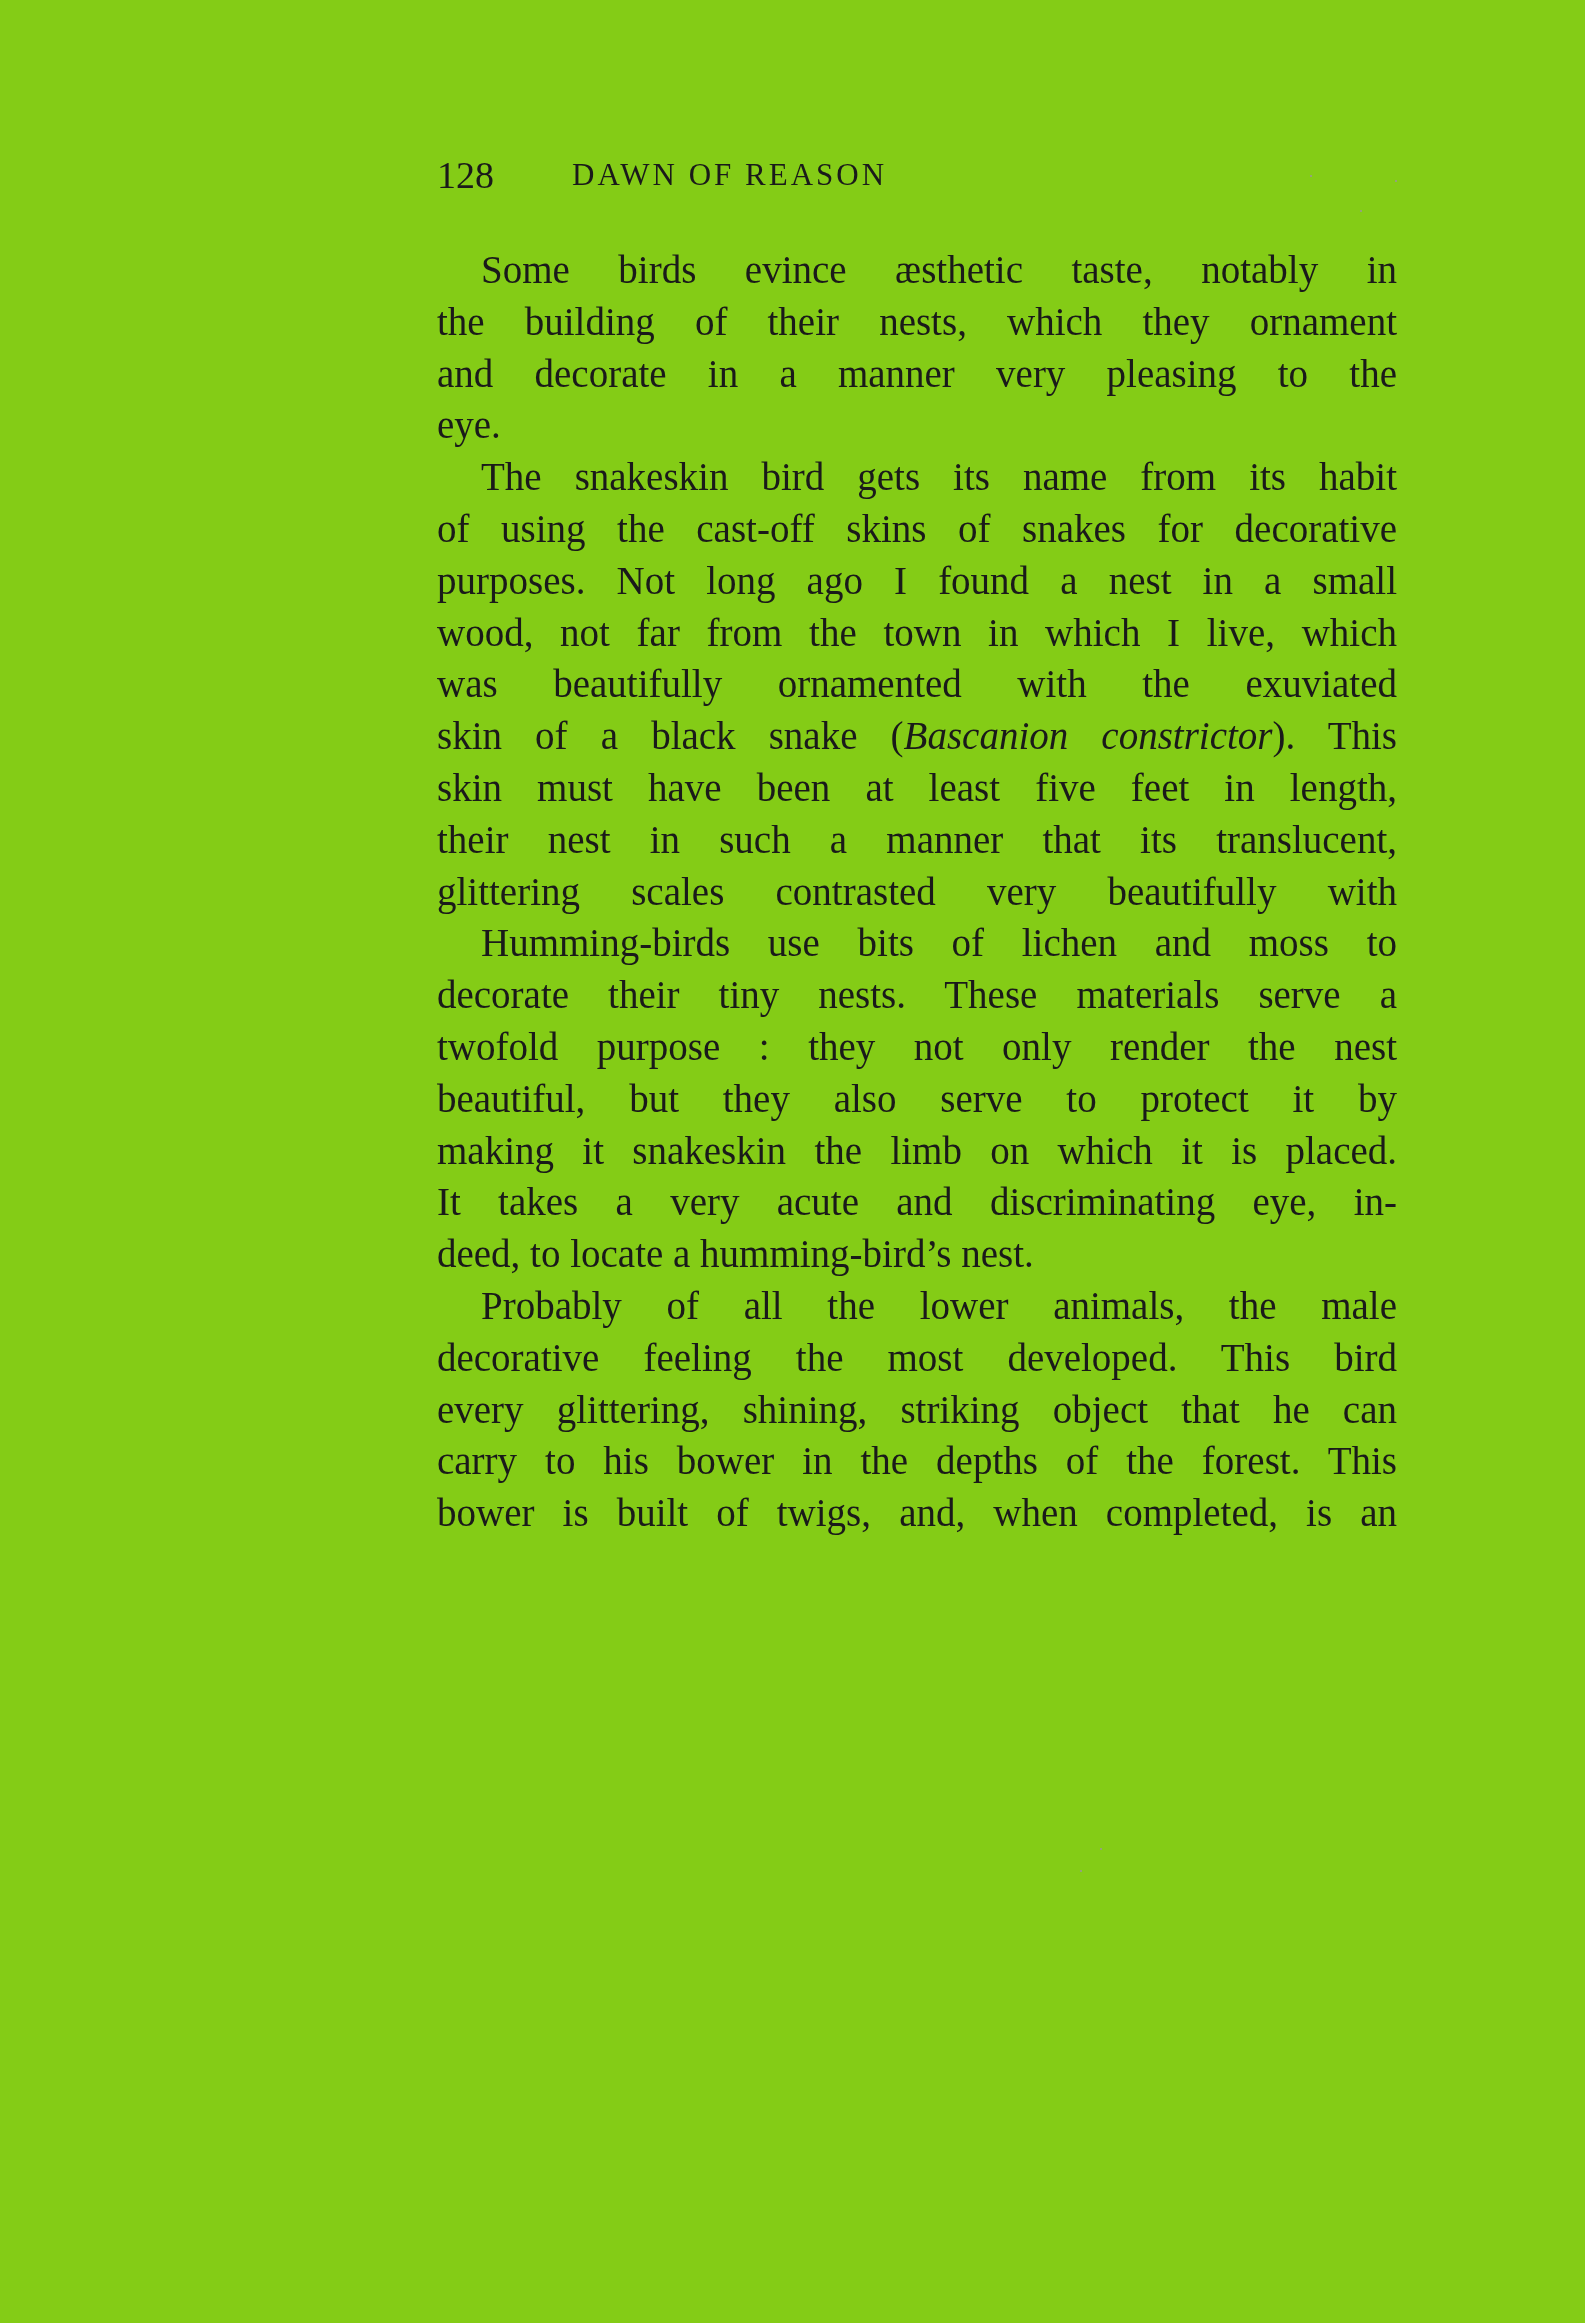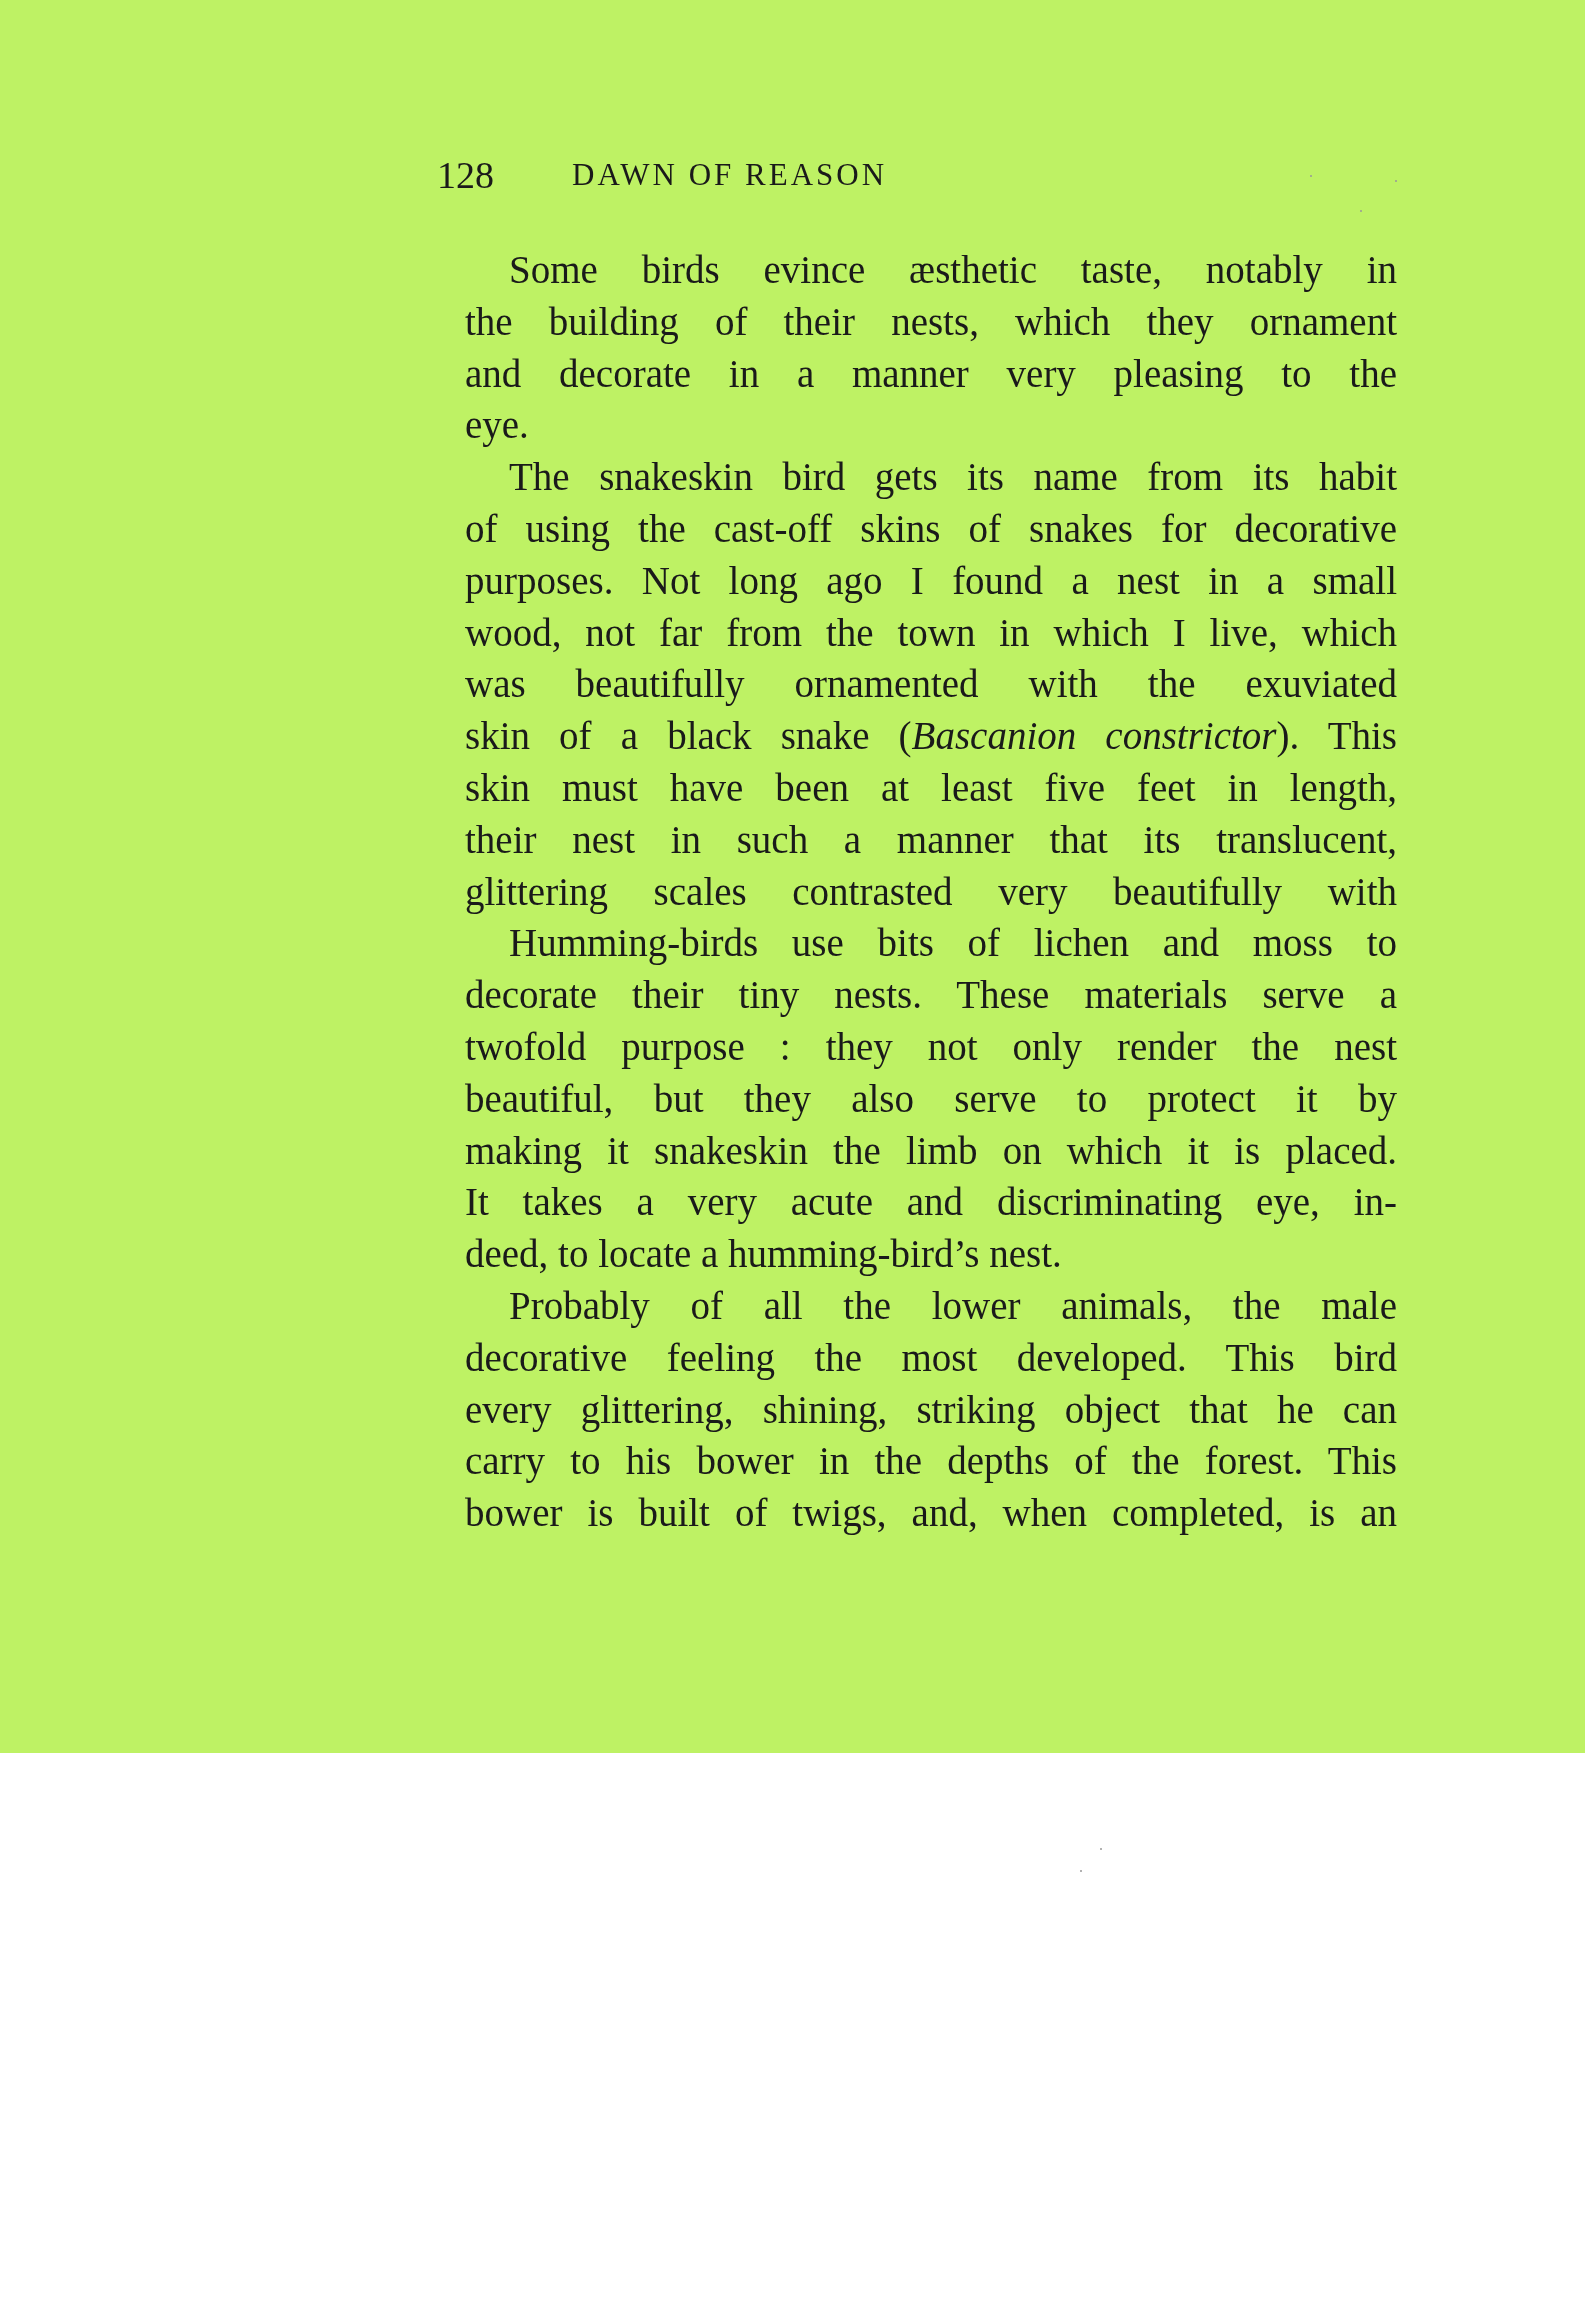--- a/index.html
+++ b/index.html
@@ -1,25 +1,25 @@
 <!DOCTYPE html>
 <html><head>
 <meta charset="utf-8">
 <style>
   html, body { margin: 0; padding: 0; background: #ffffff; }
   body { width: 1585px; height: 2323px; position: relative; overflow: hidden;
          font-family: "Liberation Serif", "DejaVu Serif", serif; color: #1a1a1a; }
-  .page { position: absolute; left: 0; top: 0; width: 1585px; height: 1753px; background: #bef264; }
+  .page { position: absolute; left: 0; top: 0; width: 1585px; height: 2323px; background: #84cc16; }
   .running-head { position: absolute; left: 437px; top: 150px; width: 960px; height: 50px; }
   .page-number { position: absolute; left: 0; top: 0; font-size: 38px; line-height: 50px; }
   .running-title { position: absolute; left: 135px; top: 0; font-size: 31px; line-height: 50px;
                    letter-spacing: 3px; }
   .body-text { position: absolute; left: 437px; top: 244px; width: 960px; }
   .line { height: 51.8px; line-height: 51.8px; font-size: 39px; white-space: nowrap;
-          text-align: justify; text-align-last: justify; margin-left: 28px; }
+          text-align: justify; text-align-last: justify; }
   .line.indent { padding-left: 44px; }
   .line.last { text-align-last: left; }
   .line i { font-style: italic; }
   .speck { position: absolute; width: 2px; height: 2px; background: #999; border-radius: 1px; }
 </style>
 </head>
 <body>
 
 <div class="page">
   <div class="running-head">

